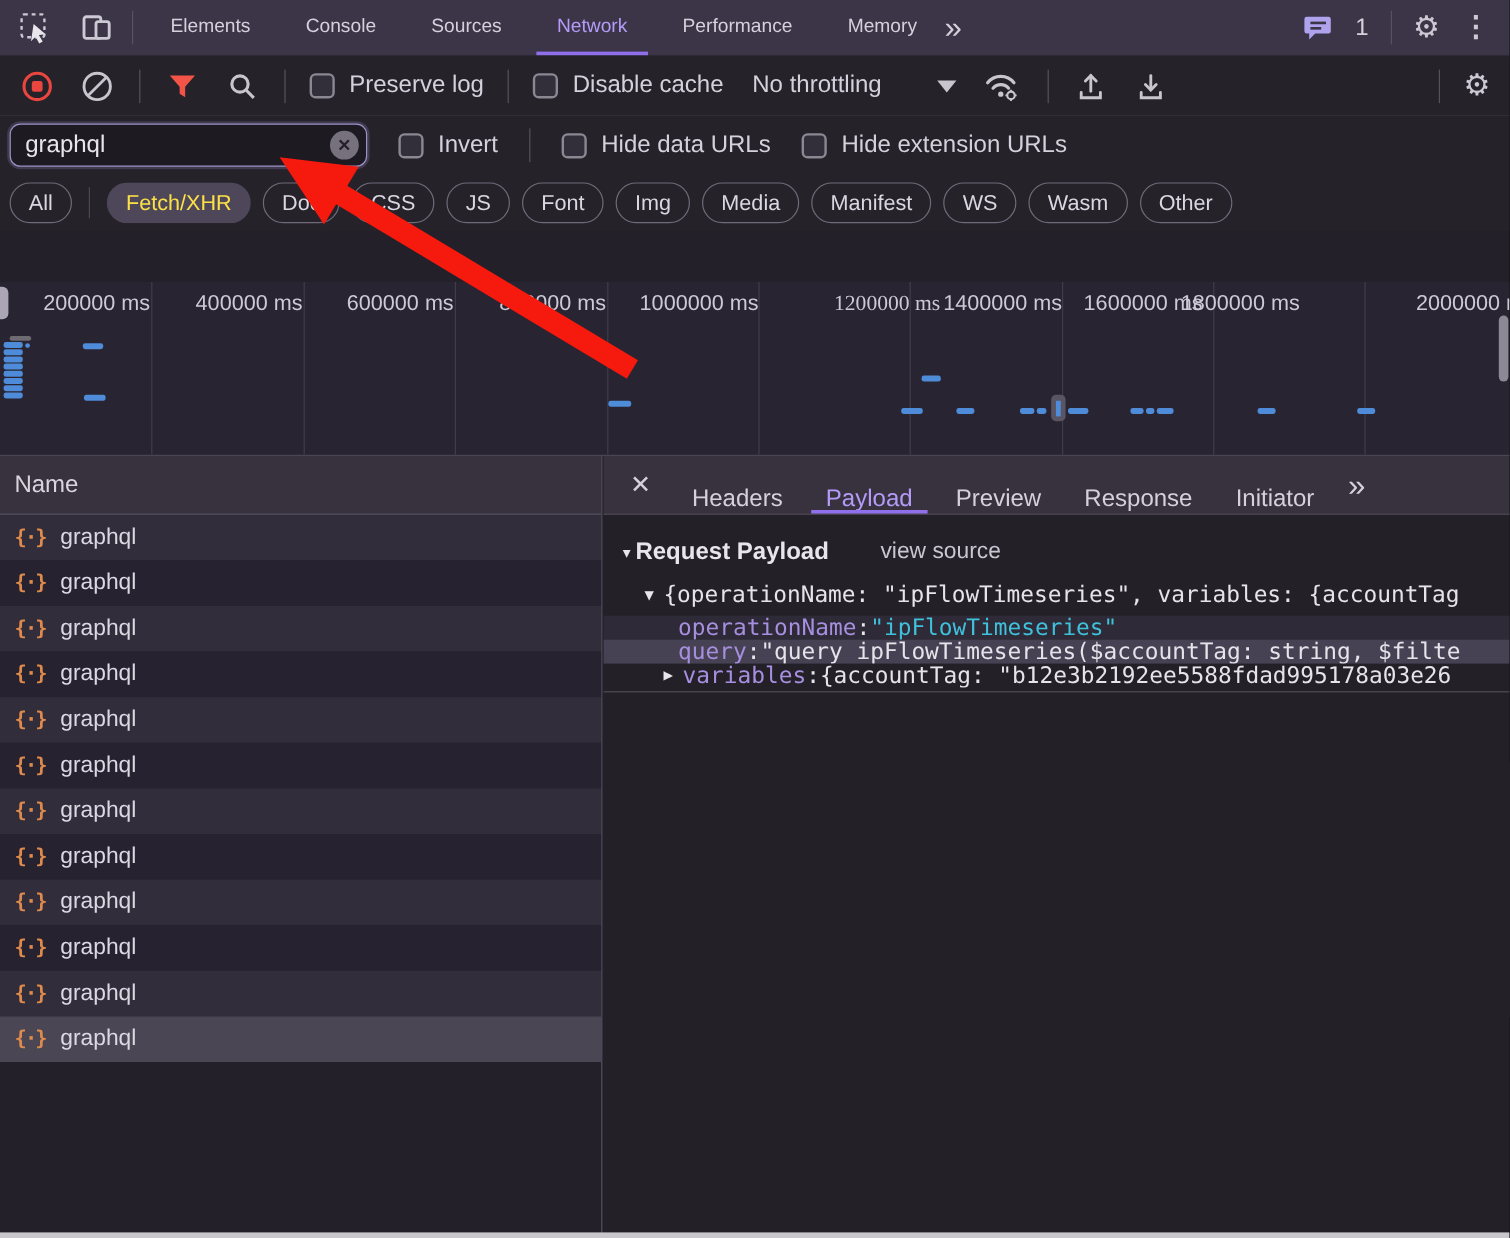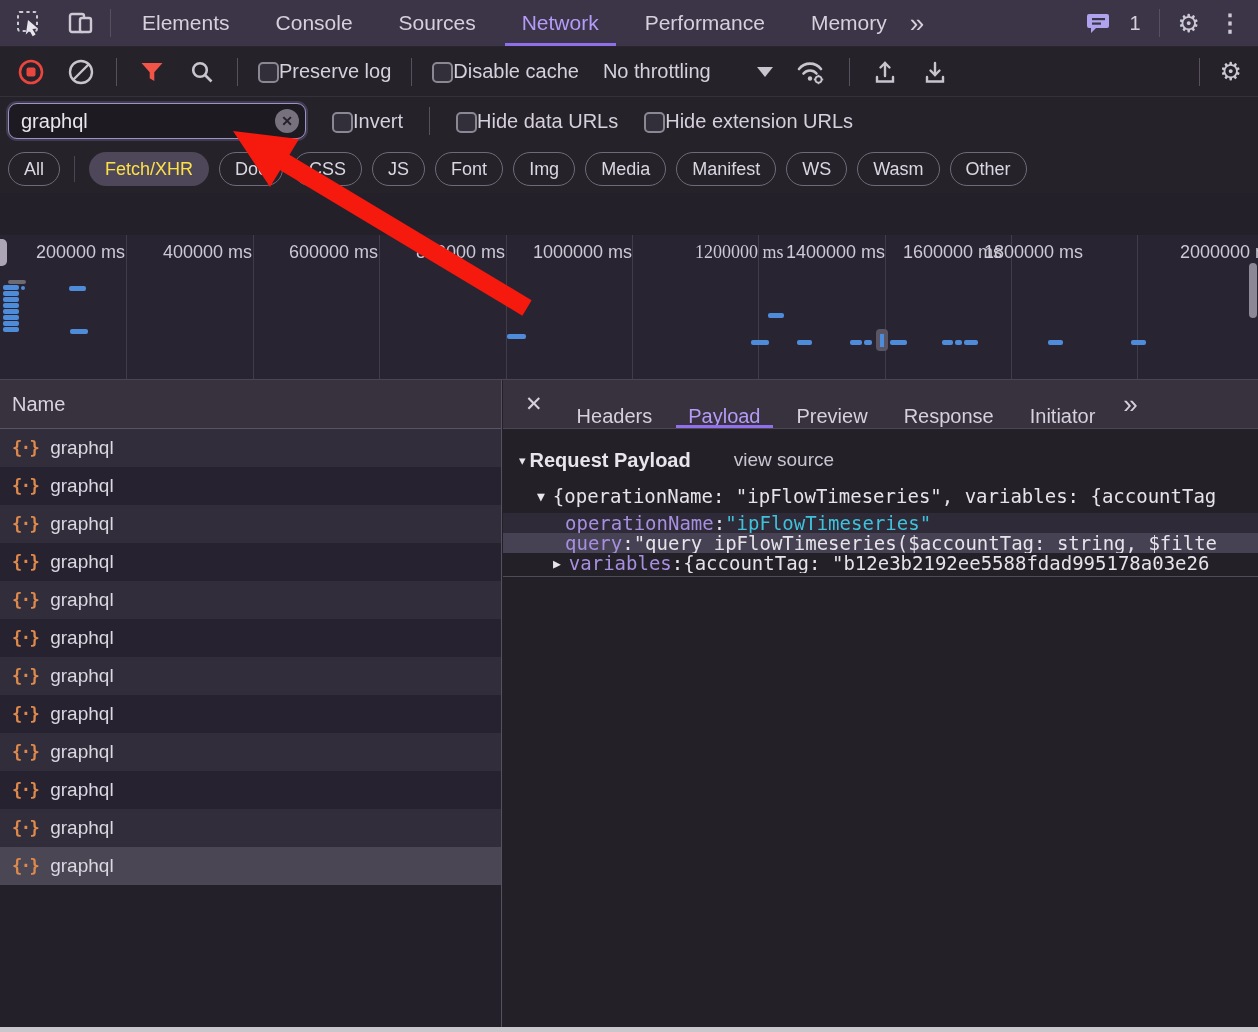--- a/index.html
+++ b/index.html
@@ -13,37 +13,37 @@
   body{width:1258px;height:1032px;position:relative;overflow:hidden;
        font-family:"Liberation Sans",sans-serif;color:#d5d0dc}
   #stage{position:absolute;inset:0;background:#242029}
 
   
   .tabbar{position:absolute;left:0;top:0;width:1258px;height:47px;background:#3b3547;
           display:flex;align-items:center;border-bottom:1px solid #2a2630}
   .tabbar .lefticons{display:flex;align-items:center;gap:22px;padding:0 14px 0 14px}
   .vdiv{width:1px;height:28px;background:#57515f;flex:0 0 auto}
   .tabs{display:flex;align-items:stretch;height:100%;margin-left:14px;gap:12px}
-  .tab{position:relative;display:flex;align-items:center;padding:0 17px;font-size:21px;
+  .tab{position:relative;display:flex;align-items:center;padding:0 17px;font-size:16px;
        color:#d5d0dc;cursor:default;white-space:nowrap}
   .tab.selected{color:var(--accent)}
   .tab.selected::after{content:"";position:absolute;left:0;right:0;bottom:0;height:3px;
        background:var(--accent-underline)}
   .more-glyph{font-size:26px;color:#d5d0dc;letter-spacing:-3px;padding:0 6px}
   .tabbar .right{margin-left:auto;display:flex;align-items:center;gap:18px;padding-right:16px}
   .msg-count{font-size:20px;color:#d5d0dc}
   .gear-glyph{font-size:25px;color:#cdc9d4;line-height:1}
   .dots-glyph{font-size:24px;color:#cdc9d4;font-weight:bold;line-height:1}
 
   
   .toolbar{position:absolute;left:0;top:47px;width:1258px;height:50px;background:#262229;
            display:flex;align-items:center;gap:20px;padding:0 16px;border-bottom:1px solid #353039}
   .tool-ic{display:flex;align-items:center;justify-content:center;width:30px;height:30px;flex:0 0 auto}
   .cb{width:21px;height:21px;border:2px solid #8b8793;border-radius:5px;background:#332f3a;flex:0 0 auto}
-  .cb-item{display:flex;align-items:flex-end;font-size:20px;color:#d5d0dc;white-space:nowrap}
+  .cb-item{display:flex;align-items:center;gap:12px;font-size:20px;color:#d5d0dc;white-space:nowrap}
   .throttle{display:flex;align-items:center;gap:46px;font-size:20px;color:#d5d0dc;margin-left:4px}
   .caret-down{width:0;height:0;border-left:8px solid transparent;border-right:8px solid transparent;
               border-top:10px solid #c9c5cf}
   .spacer{flex:1}
 
   
   .filterrow{position:absolute;left:0;top:97px;width:1258px;height:48px;background:#262229;
              display:flex;align-items:center;gap:26px;padding:0 8px}
   .filter-input-wrap{position:relative;width:298px;height:36px;flex:0 0 auto}
   .filter-input{width:100%;height:100%;background:#1d1a22;border:1.5px solid #9d92c8;border-radius:9px;

